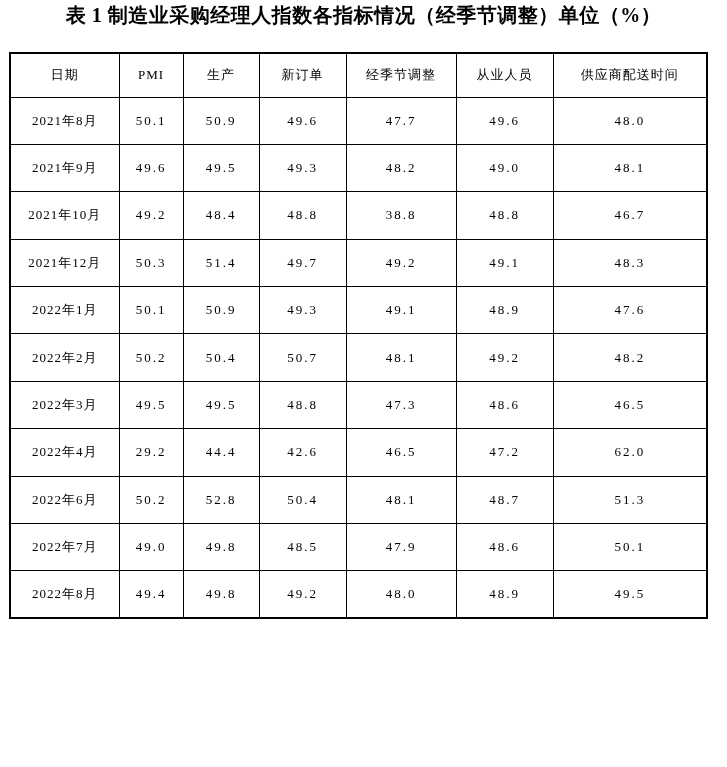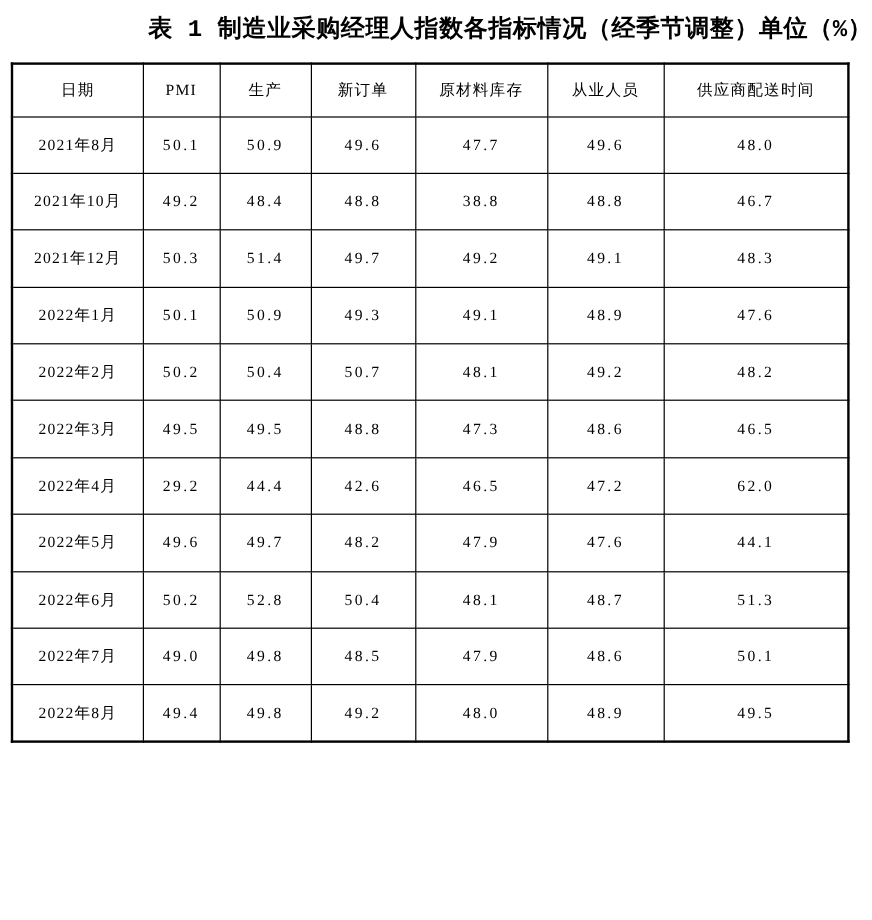--- a/index.html
+++ b/index.html
@@ -5,28 +5,27 @@
   * { box-sizing: border-box; }
   html, body {
     margin: 0; padding: 0;
     width: 727px; height: 767px;
     background: #ffffff;
     color: #000000;
     font-family: "Liberation Serif", serif;
   }
   .page { width: 727px; height: 767px; background: #ffffff; overflow: hidden; }
   .title {
-    text-align: right;
+    text-align: center;
     font-weight: bold;
     font-size: 20px;
     line-height: 26px;
-    padding-top: 13px;
+    padding-top: 2px;
     height: 52px;
     letter-spacing: 0.5px;
-    font-family: Liberation Mono, monospace;
   }
   table.pmi {
     border-collapse: collapse;
     table-layout: fixed;
     margin-left: 9px;
     width: 697px;
     border: 2px solid #000000;
   }
   table.pmi th, table.pmi td {
     border: 1px solid #000000;
@@ -56,34 +55,43 @@
       <col style="width:110px">
       <col style="width:97px">
       <col style="width:154px">
     </colgroup>
     <thead>
       <tr>
         <th>日期</th>
         <th>PMI</th>
         <th>生产</th>
         <th>新订单</th>
-        <th>原材料库存</th>
+        <th>经季节调整</th>
         <th>从业人员</th>
         <th>供应商配送时间</th>
       </tr>
     </thead>
     <tbody>
         <tr>
           <td class="date-cell">2021年8月</td>
           <td>50.1</td>
           <td>50.9</td>
           <td>49.6</td>
           <td>47.7</td>
           <td>49.6</td>
           <td>48.0</td>
+        </tr>
+        <tr>
+          <td class="date-cell">2021年9月</td>
+          <td>49.6</td>
+          <td>49.5</td>
+          <td>49.3</td>
+          <td>48.2</td>
+          <td>49.0</td>
+          <td>48.1</td>
         </tr>
         <tr>
           <td class="date-cell">2021年10月</td>
           <td>49.2</td>
           <td>48.4</td>
           <td>48.8</td>
           <td>38.8</td>
           <td>48.8</td>
           <td>46.7</td>
         </tr>
@@ -126,29 +134,20 @@
         <tr>
           <td class="date-cell">2022年4月</td>
           <td>29.2</td>
           <td>44.4</td>
           <td>42.6</td>
           <td>46.5</td>
           <td>47.2</td>
           <td>62.0</td>
         </tr>
         <tr>
-          <td class="date-cell">2022年5月</td>
-          <td>49.6</td>
-          <td>49.7</td>
-          <td>48.2</td>
-          <td>47.9</td>
-          <td>47.6</td>
-          <td>44.1</td>
-        </tr>
-        <tr>
           <td class="date-cell">2022年6月</td>
           <td>50.2</td>
           <td>52.8</td>
           <td>50.4</td>
           <td>48.1</td>
           <td>48.7</td>
           <td>51.3</td>
         </tr>
         <tr>
           <td class="date-cell">2022年7月</td>

